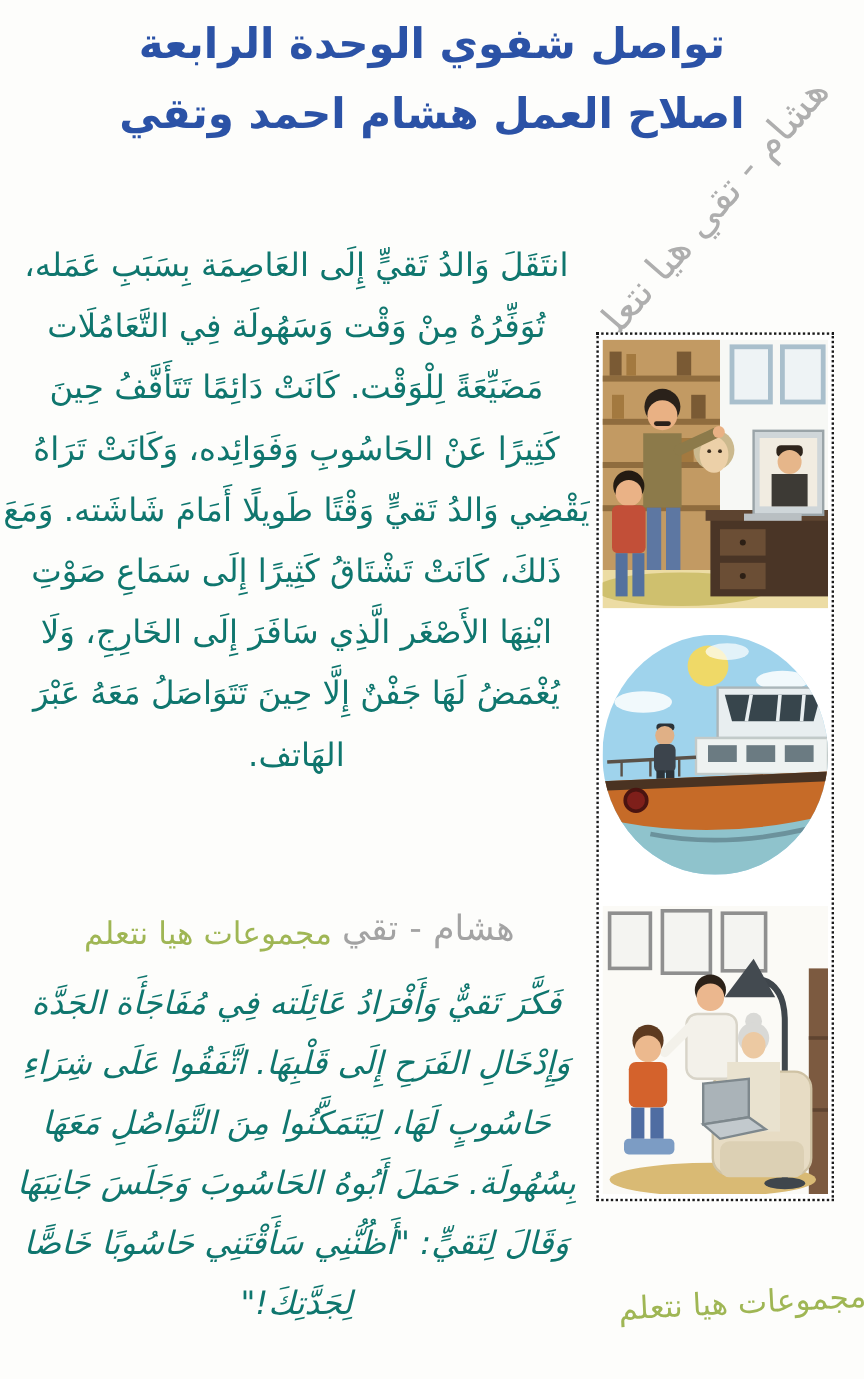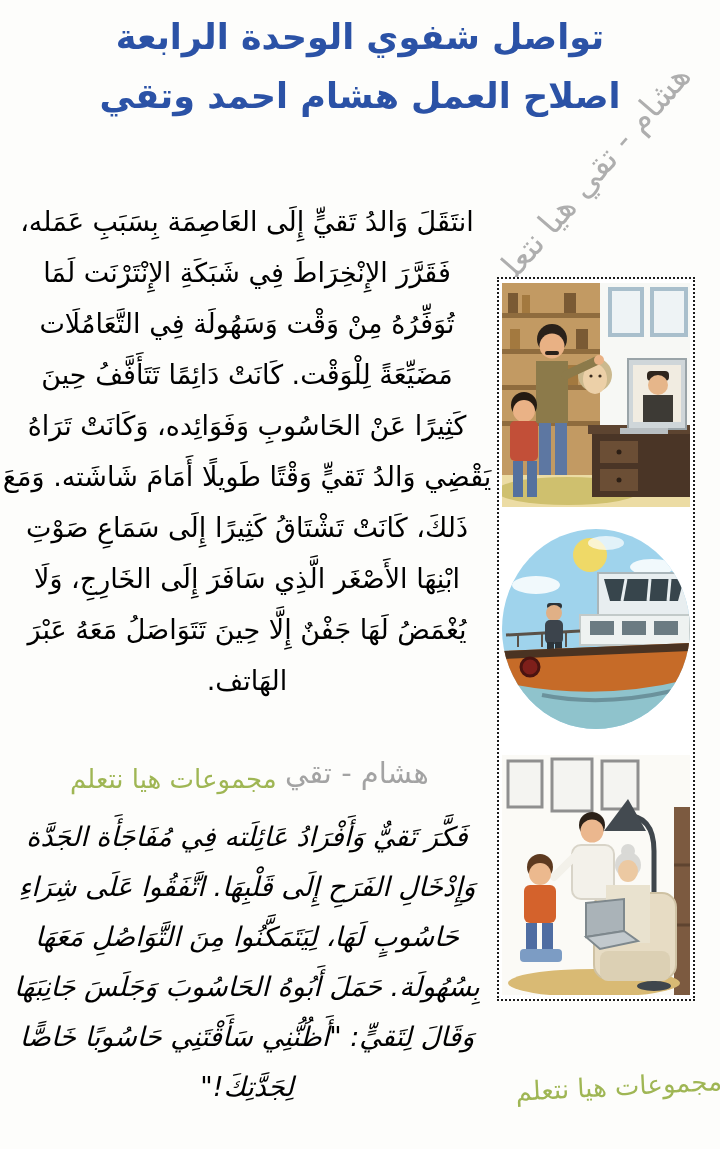--- a/index.html
+++ b/index.html
@@ -37,21 +37,21 @@
     position:absolute;left:490px;top:1072px;width:232px;
     transform:rotate(-3deg);direction:rtl;white-space:nowrap;
     color:#9fb654;font-size:26px;z-index:3;
   }
 
   
   .text-col{position:absolute;left:2px;top:196px;width:490px;z-index:2;}
   .p2{position:absolute;left:2px;top:812px;width:490px;z-index:2;}
   .s-line{
     direction:rtl;text-align:center;white-space:nowrap;
-    color:#000000;font-size:27px;line-height:51px;height:51px;
+    color:#0f766e;font-size:27px;line-height:51px;height:51px;
     overflow:visible;
   }
   .p2 .s-line{line-height:50px;height:50px;font-style:italic;}
 
   
   .img-col{
     position:absolute;left:497px;top:277px;width:198px;height:724px;
     border:2px dotted #1a1a1a;box-sizing:border-box;z-index:2;background:#fff;
   }
   .illus{position:absolute;overflow:hidden;}
@@ -67,21 +67,20 @@
 
   <div class="title">
     <div class="t-line">تواصل شفوي الوحدة الرابعة</div>
     <div class="t-line">اصلاح العمل هشام احمد وتقي</div>
   </div>
 
   <div class="wm-diagonal">هشام - تقي هيا نتعلم</div>
 
   <div class="text-col">
     <div class="s-line">انتَقَلَ وَالدُ تَقيٍّ إِلَى العَاصِمَة بِسَبَبِ عَمَله،</div>
-    <div class="s-line">فَقَرَّرَ الإِنْخِرَاطَ فِي شَبَكَةِ الإِنْتَرْنَت لَمَا</div>
     <div class="s-line">تُوَفِّرُهُ مِنْ وَقْت وَسَهُولَة فِي التَّعَامُلَات</div>
     <div class="s-line">مَضَيِّعَةً لِلْوَقْت. كَانَتْ دَائِمًا تَتَأَفَّفُ حِينَ</div>
     <div class="s-line">كَثِيرًا عَنْ الحَاسُوبِ وَفَوَائِده، وَكَانَتْ تَرَاهُ</div>
     <div class="s-line">يَقْضِي وَالدُ تَقيٍّ وَقْتًا طَويلًا أَمَامَ شَاشَته. وَمَعَ</div>
     <div class="s-line">ذَلكَ، كَانَتْ تَشْتَاقُ كَثِيرًا إِلَى سَمَاعِ صَوْتِ</div>
     <div class="s-line">ابْنِهَا الأَصْغَر الَّذِي سَافَرَ إِلَى الخَارِجِ، وَلَا</div>
     <div class="s-line">يُغْمَضُ لَهَا جَفْنٌ إِلَّا حِينَ تَتَوَاصَلُ مَعَهُ عَبْرَ</div>
     <div class="s-line">الهَاتف.</div>
   </div>
 

